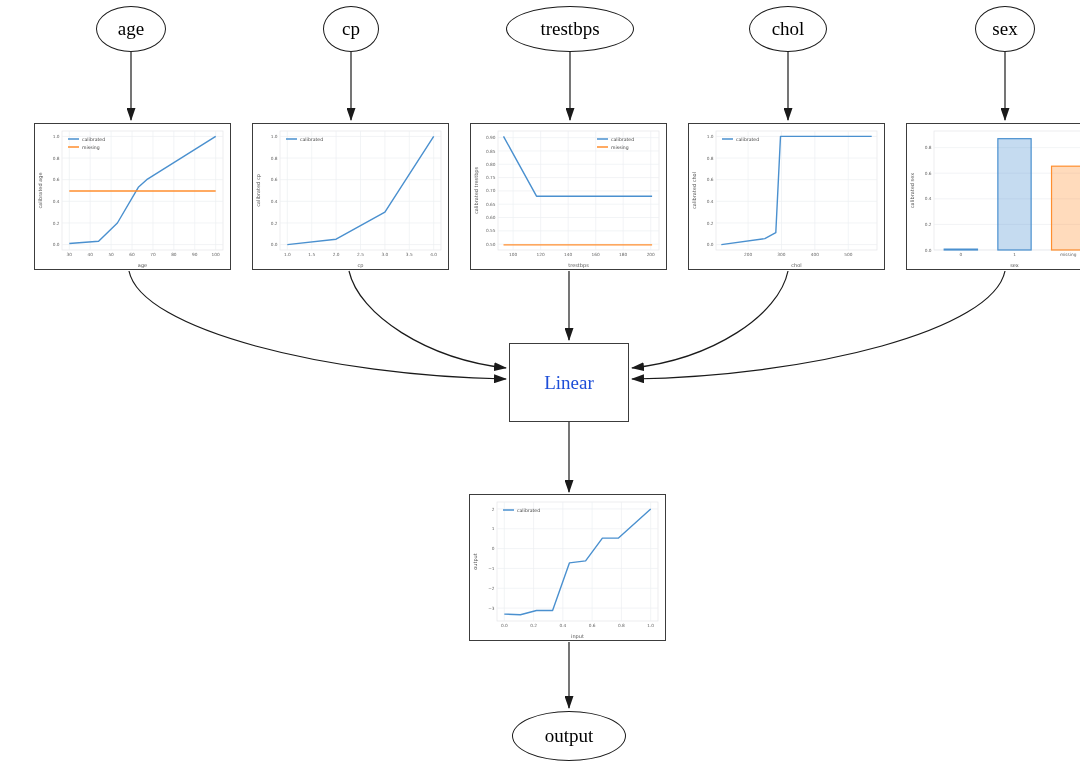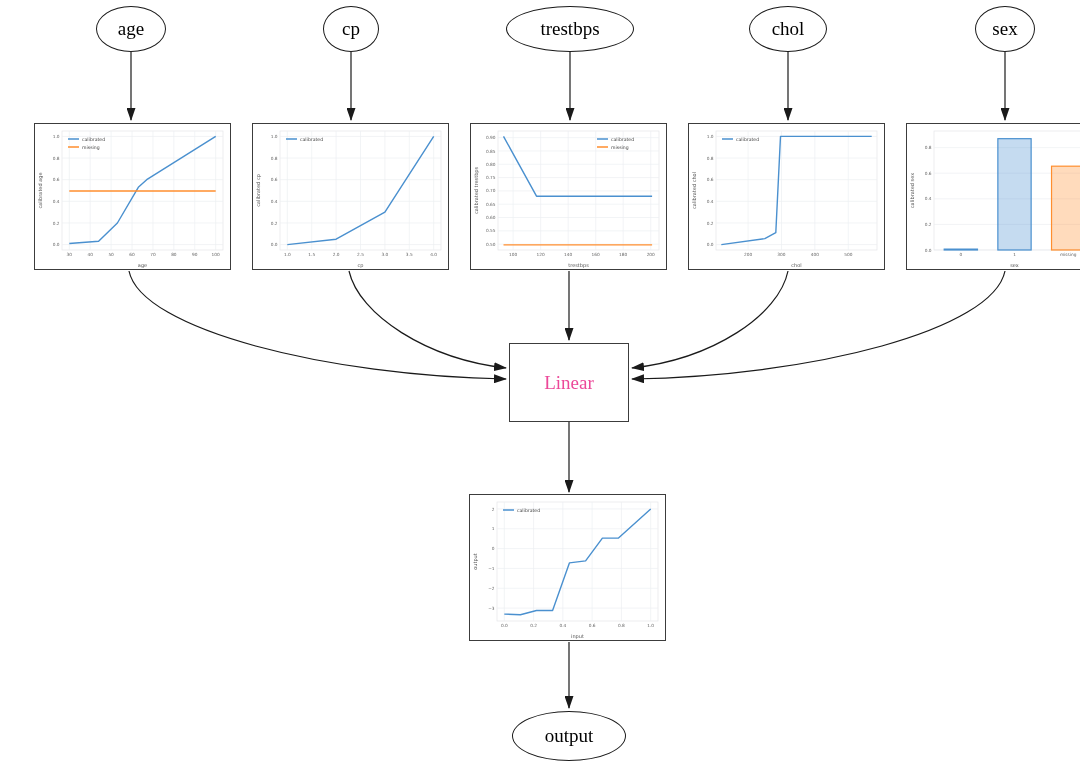--- a/index.html
+++ b/index.html
@@ -7,21 +7,21 @@
           font-family:"Liberation Serif", serif;margin-left:29px;}
   .edges{position:absolute;left:0;top:0;width:1080px;height:767px;pointer-events:none;}
   .ellipse{position:absolute;border:1px solid #1a1a1a;border-radius:50%;
            display:flex;align-items:center;justify-content:center;
            font-size:19px;color:#000;background:#fff;box-sizing:border-box;}
   .plotbox{position:absolute;width:197px;height:147px;border:1px solid #3c3c3c;
            background:#fff;box-sizing:border-box;}
   .plotbox svg{display:block;margin:0;}
   .linearbox{position:absolute;left:480px;top:343px;width:120px;height:79px;
              border:1px solid #3c3c3c;background:#fff;box-sizing:border-box;
-             display:flex;align-items:center;justify-content:center;font-size:19px;color:#ec4899;}
+             display:flex;align-items:center;justify-content:center;font-size:19px;color:#1d4ed8;}
   .chart-text{font-family:"DejaVu Sans", sans-serif;}
 </style>
 </head>
 <body>
 
 <div class="canvas">
 
   <svg class="edges">
     <defs>
       <marker id="arrow" markerUnits="userSpaceOnUse" markerWidth="13" markerHeight="9" refX="12" refY="4.5" orient="auto">

